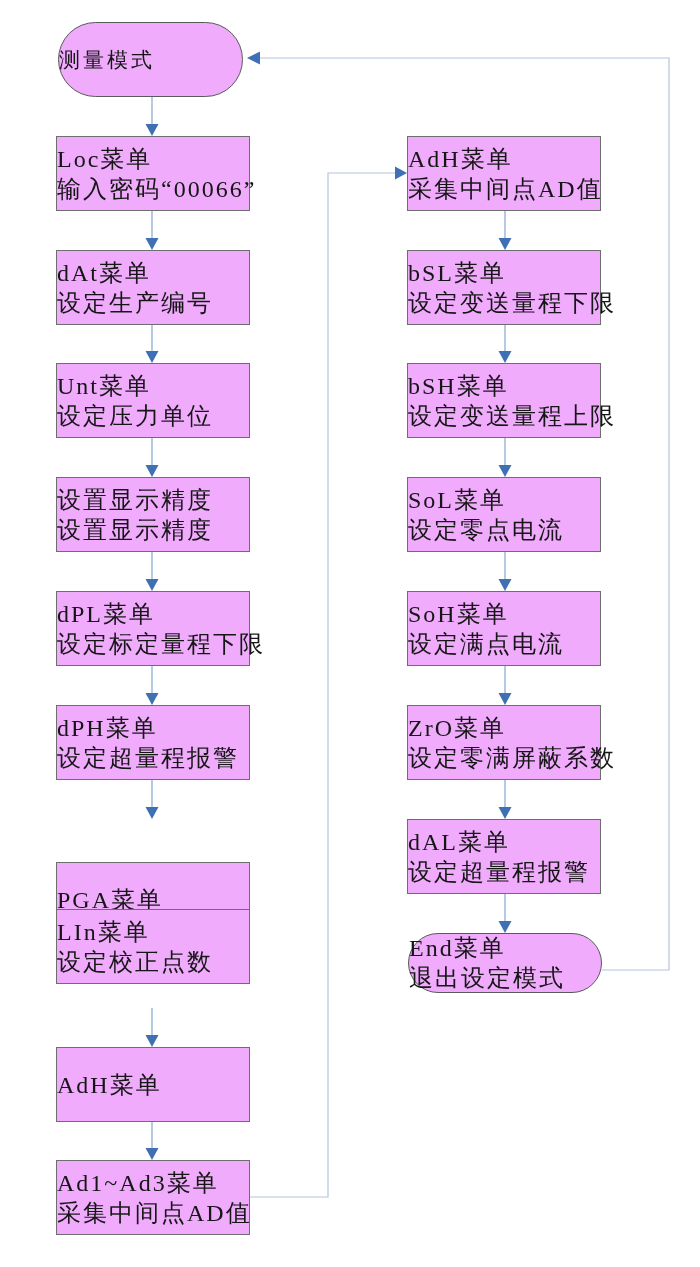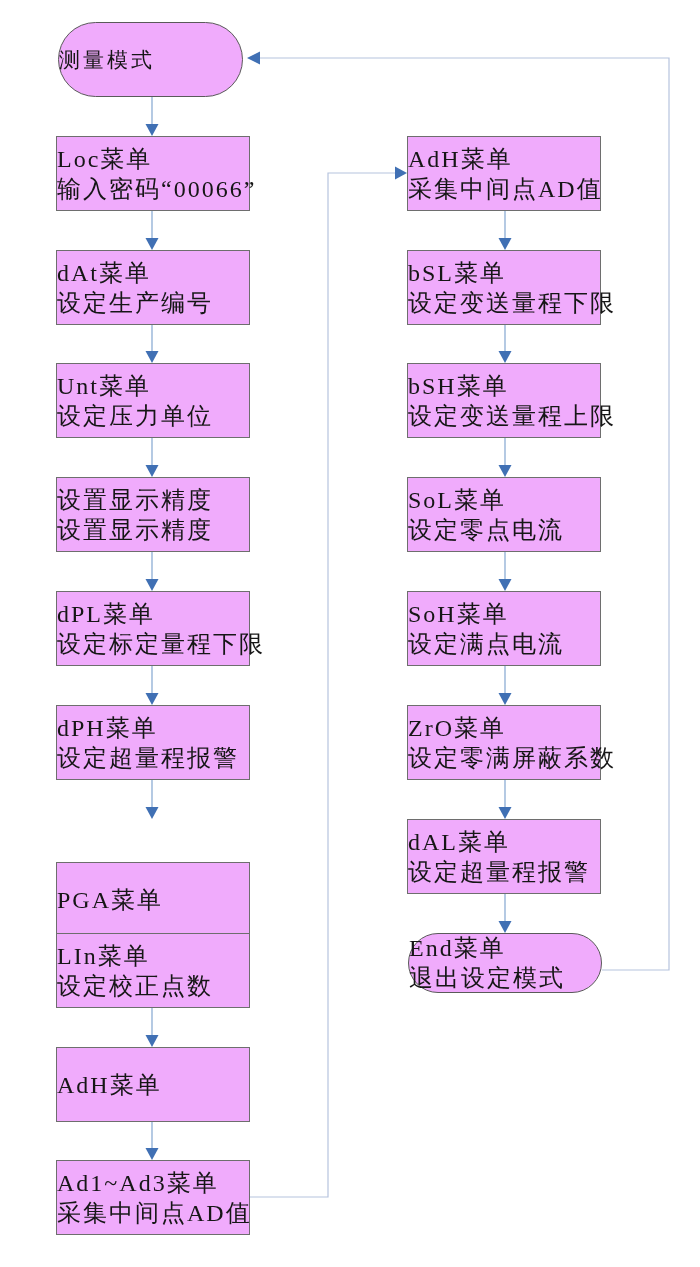--- a/index.html
+++ b/index.html
@@ -100,21 +100,21 @@
   <div class="t">dPL菜单</div>
   <div class="t">设定标定量程下限</div>
 </div>
 <div class="node" style="left:56px;top:705px">
   <div class="t">dPH菜单</div>
   <div class="t">设定超量程报警</div>
 </div>
 <div class="node" style="left:56px;top:862px">
   <div class="t">PGA菜单</div>
 </div>
-<div class="node" style="left:56px;top:933px">
+<div class="node" style="left:56px;top:909px">
   <div class="t">LIn菜单</div>
   <div class="t">设定校正点数</div>
 </div>
 <div class="node" style="left:56px;top:1047px">
   <div class="t">AdH菜单</div>
 </div>
 <div class="node" style="left:56px;top:1160px">
   <div class="t">Ad1~Ad3菜单</div>
   <div class="t">采集中间点AD值</div>
 </div>

